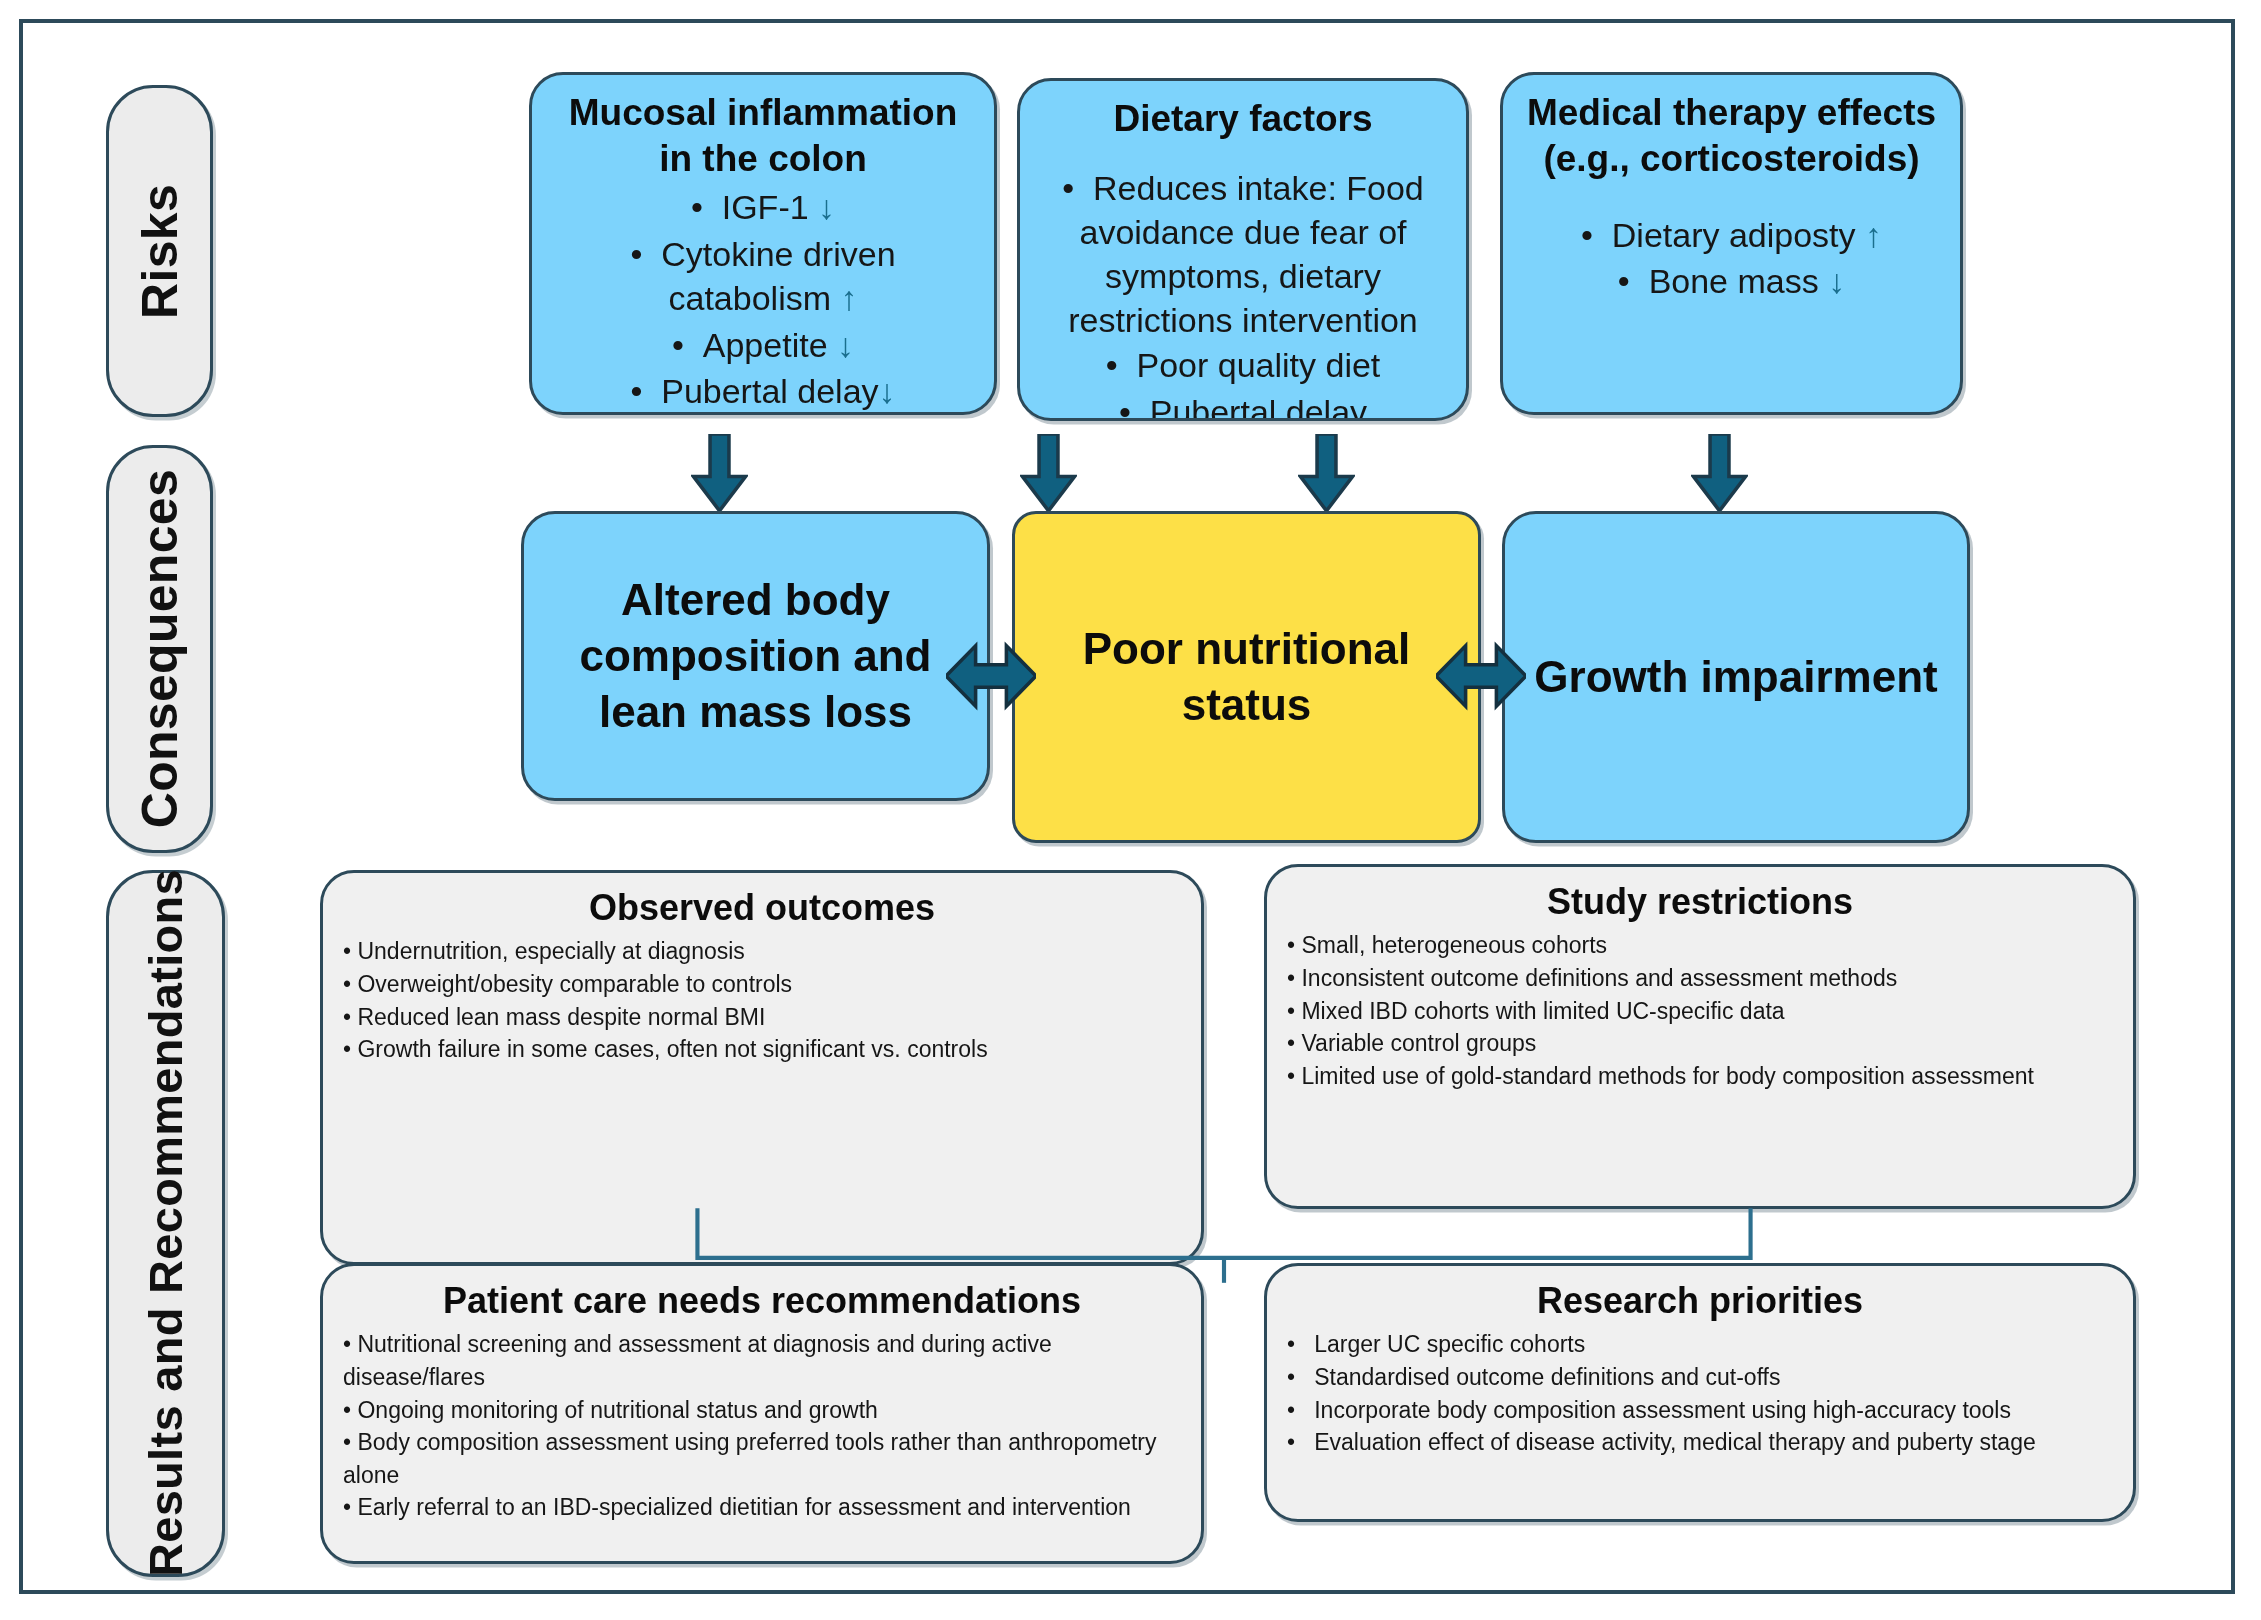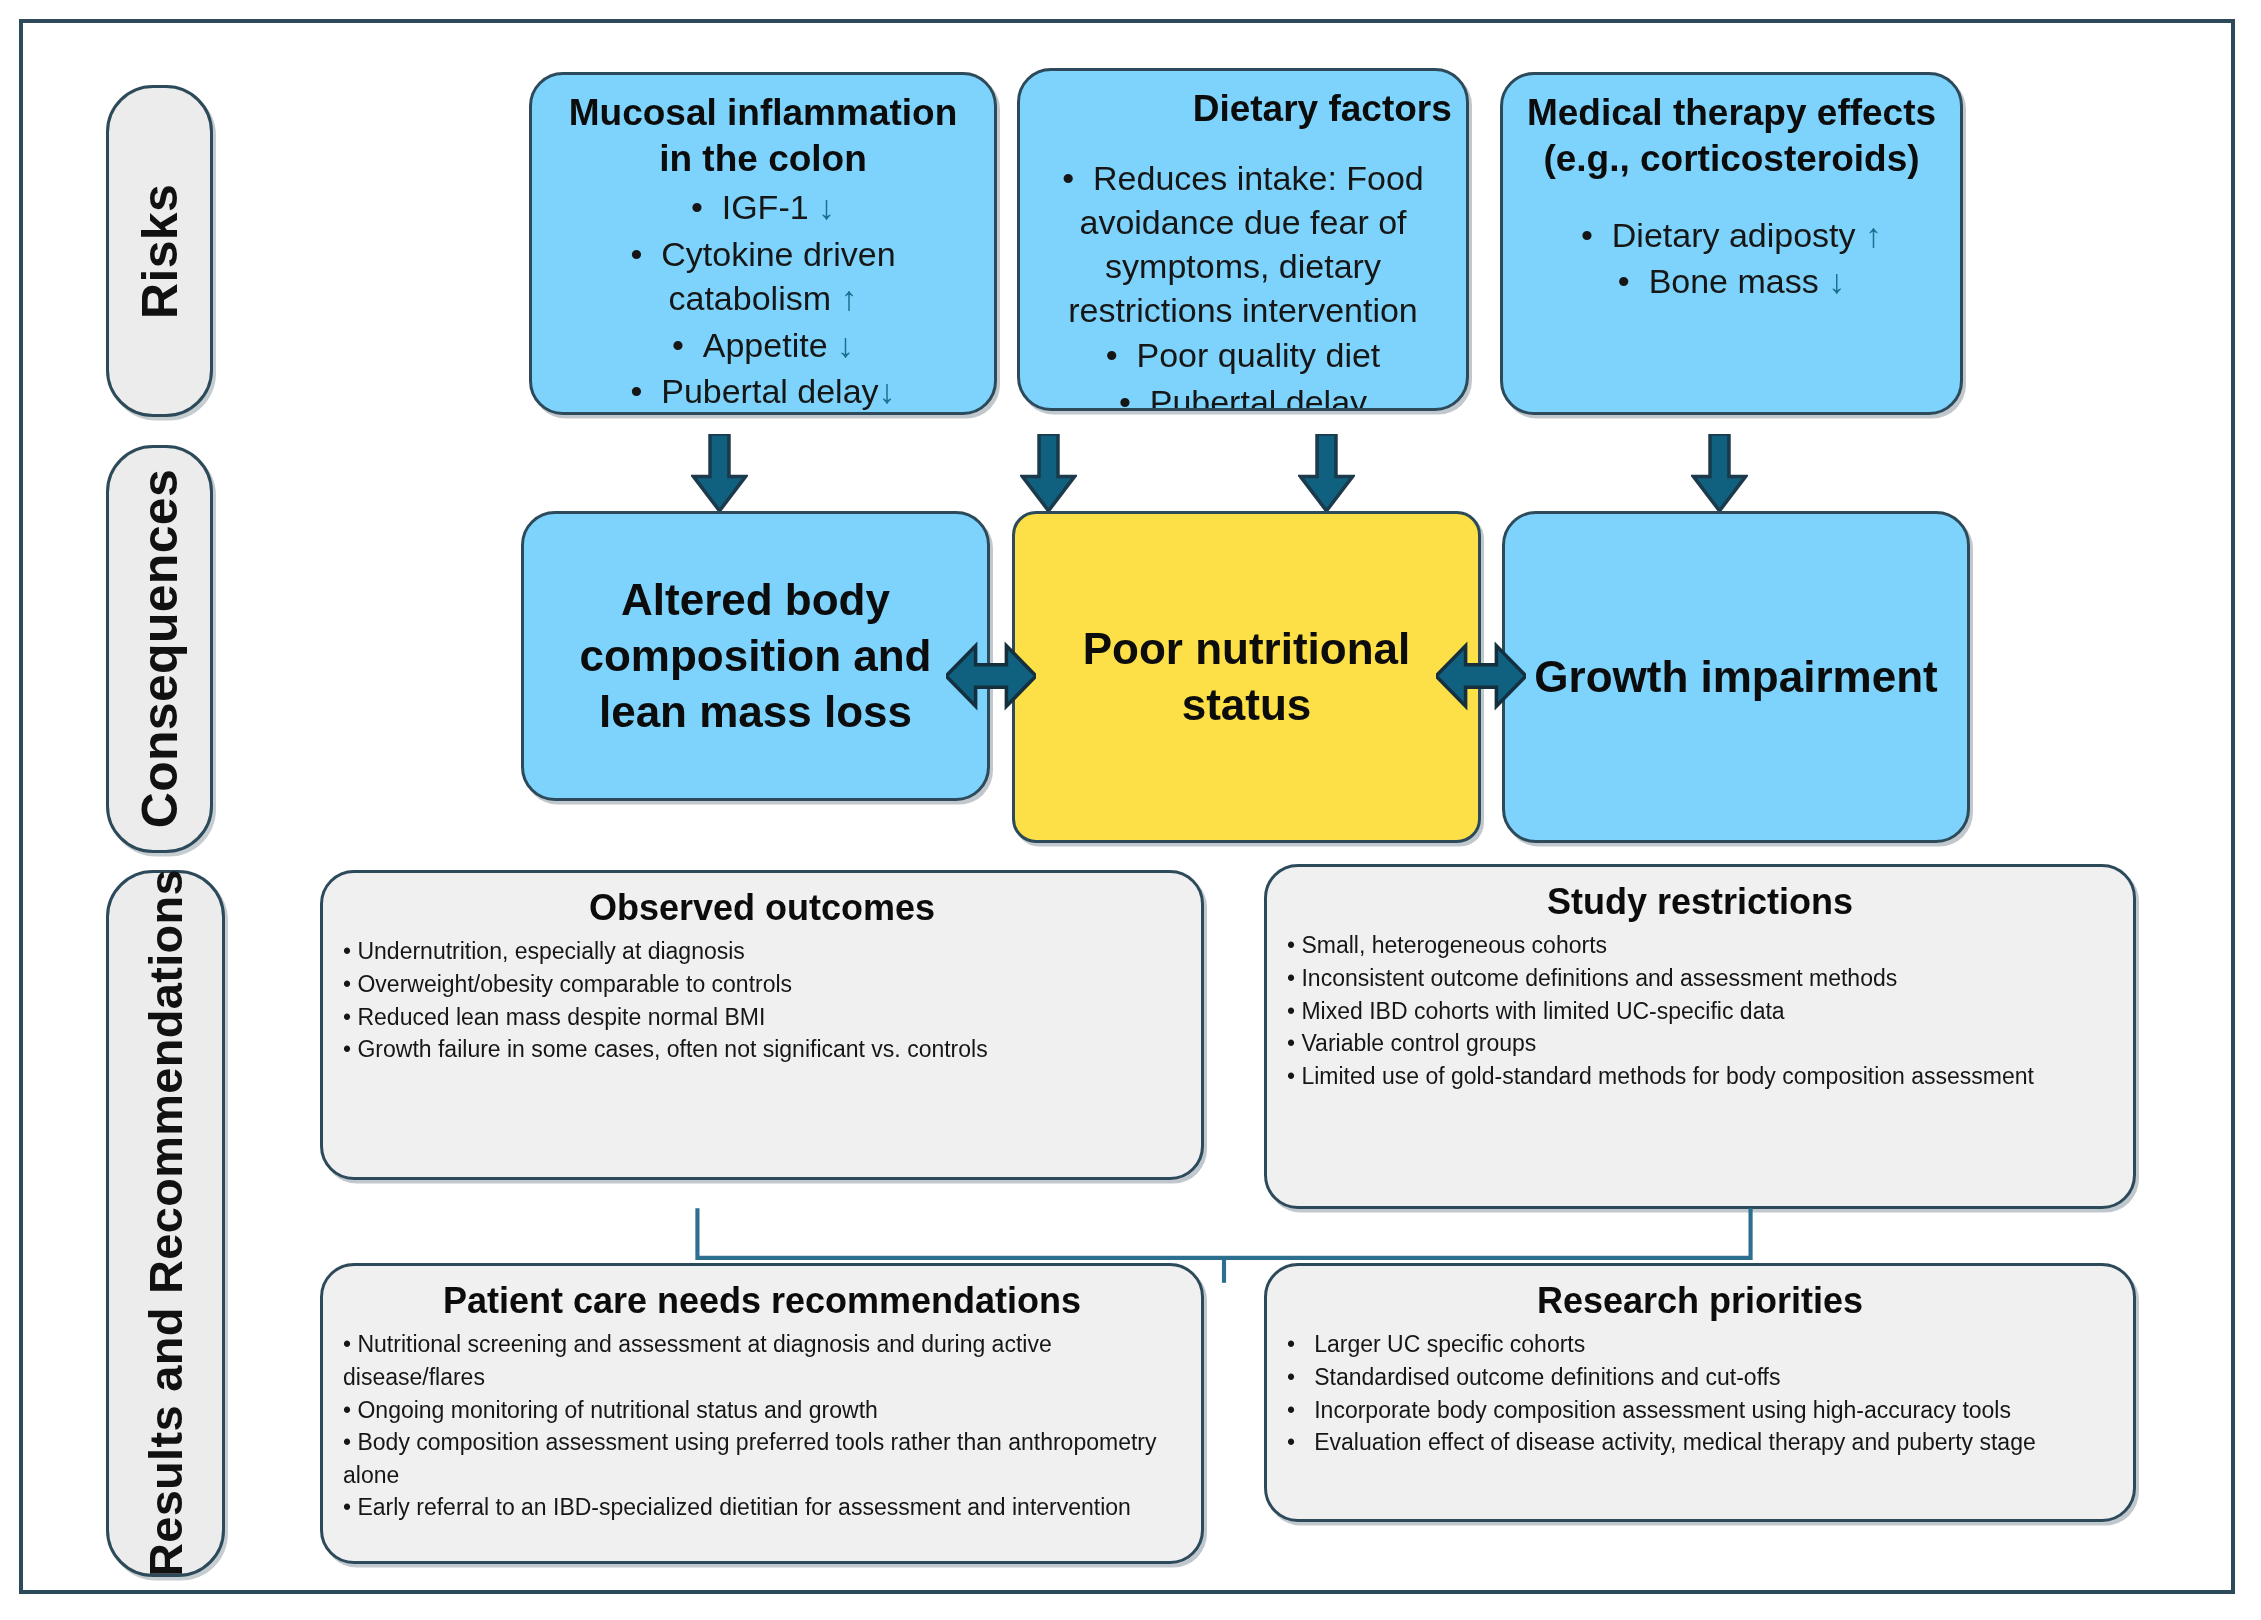--- a/index.html
+++ b/index.html
@@ -65,21 +65,21 @@
     width:100%;
   }
   .risk-list li{
     font-size:34px;line-height:1.30;
     text-align:center;color:#161616;
     padding:1.2px 0;
   }
   .arw{color:#1a6e8e;font-weight:700;}
 
   #box-muc{left:506px;top:49px;width:468px;height:343px;}
-  #box-diet{left:994px;top:45px;width:452px;height:343px;align-items:flex-end;}
+  #box-diet{left:994px;top:55px;width:452px;height:343px;}
   #box-med{left:1477px;top:49px;width:463px;height:343px;}
   #box-med .risk-list{margin-top:31px;}
 
   
   .cons-box{align-items:center;justify-content:center;padding:12px 22.5px;}
   .cons-text{
     font-weight:700;font-size:44px;line-height:1.28;
     text-align:center;color:#0c0c0c;
   }
   #box-altered{left:498px;top:488px;width:469px;height:290px;}
@@ -91,21 +91,21 @@
   .res-title{
     font-weight:700;font-size:36px;line-height:1.2;
     text-align:center;color:#0c0c0c;margin-bottom:6px;
   }
   .res-list{margin:0;padding:0;list-style:none;}
   .res-list li{
     font-size:23px;line-height:1.42;color:#161616;
     text-align:left;
   }
   .res-list.dashed li{padding-left:44px;text-indent:-44px;}
-  #box-obs{left:297px;top:847px;width:884px;height:310px;}
+  #box-obs{left:297px;top:847px;width:884px;height:395px;}
   #box-lim{left:1241px;top:841px;width:872px;height:345px;}
   #box-care{left:297px;top:1240px;width:884px;height:301px;}
   #box-pri{left:1241px;top:1240px;width:872px;height:259px;}
 
   
   .down-arrow{position:absolute;width:57px;height:78px;}
   .lr-arrow{position:absolute;width:90px;height:70px;}
 
   
   #connector{position:absolute;left:670px;top:1184px;width:1062px;height:77px;}

